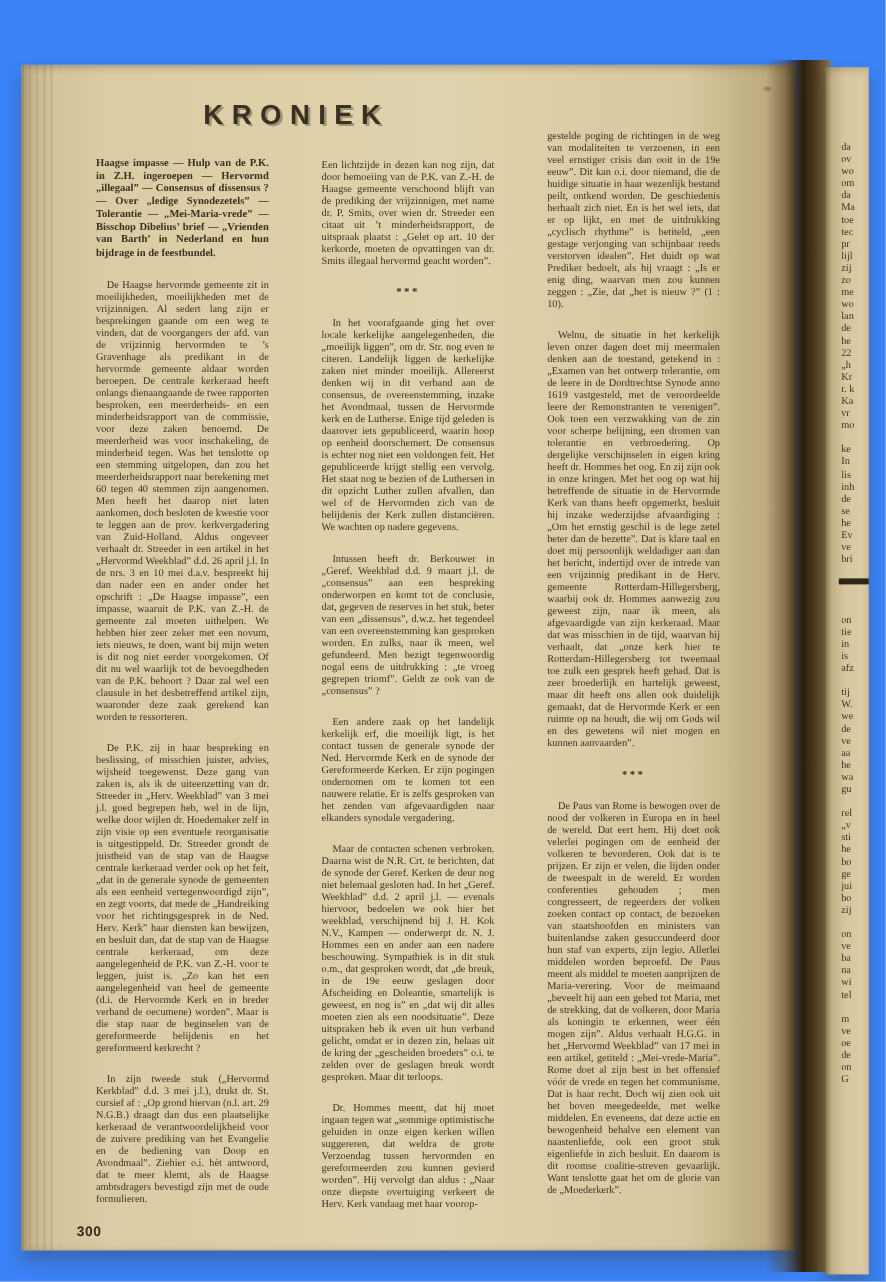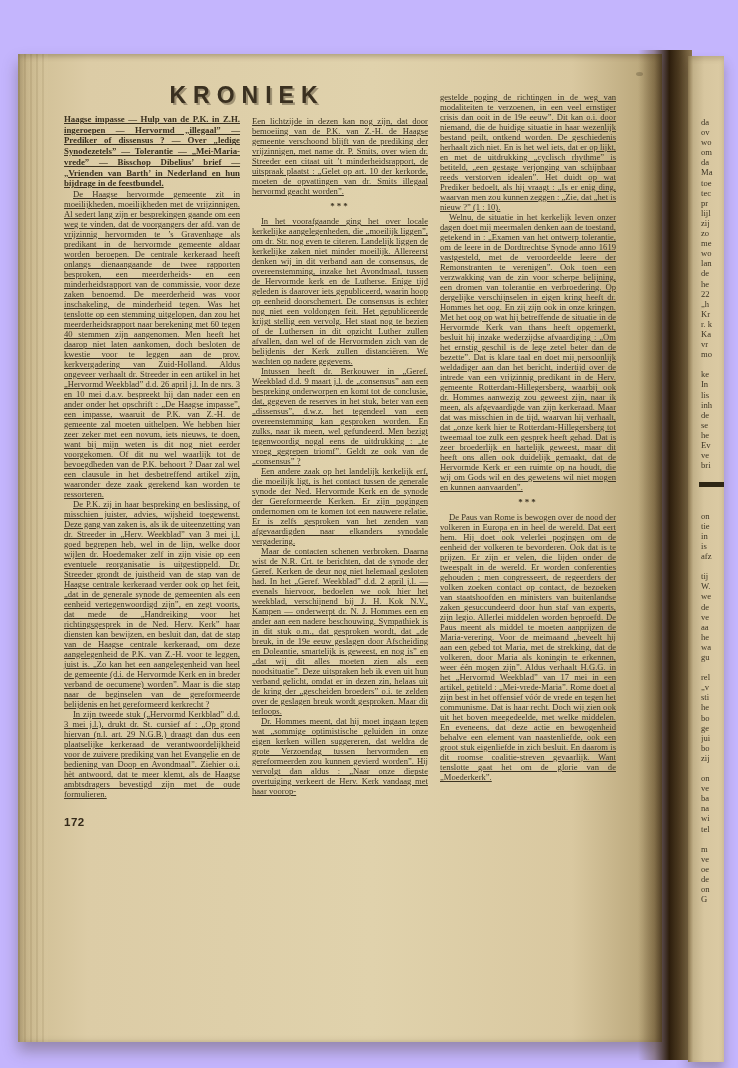--- a/index.html
+++ b/index.html
@@ -1,21 +1,21 @@
 <!DOCTYPE html>
 <html><head>
 <meta charset="utf-8">
 <style>
   html,body{margin:0;padding:0;}
   body{
     width:738px;height:1068px;
     background:#f5f4ef;
     font-family:"Liberation Serif", serif;
   }
-  .scene{position:relative;width:738px;height:1068px;overflow:hidden;background:#c4b5fd;}
+  .scene{position:relative;width:738px;height:1068px;overflow:hidden;background:#3b82f6;}
 
   
   .page-main{
     position:absolute;left:18px;top:54px;width:644px;height:988px;
     background:linear-gradient(90deg,#c0ad82 0%,#d3c299 4%,#dccca6 11%,#e0d2ac 55%,#d9c8a0 86%,#bba87c 97%,#a08c60 100%);
     box-shadow:0 9px 14px rgba(60,50,30,.35), inset 0 3px 5px rgba(100,85,55,.25), inset 4px 0 6px rgba(100,85,55,.28);
     overflow:hidden;
   }
   
   .page-main::before{
@@ -28,21 +28,21 @@
 
   .content{position:absolute;left:46px;top:28px;width:552px;}
   .article-title{
     position:absolute;top:0;left:0;width:366px;text-align:center;
     font-family:"Liberation Sans", sans-serif;font-weight:bold;
     font-size:23px;letter-spacing:7px;color:#3a3020;
     text-shadow:2px 2px 0 rgba(58,48,32,.38);
   }
   .cols{display:flex;gap:12px;}
   .col{width:176px;font-size:8.6px;line-height:10px;text-align:justify;color:#3a3222;}
-  .col p{margin:0;text-indent:9px;text-decoration:underline;}
+  .col p{margin:16px;text-indent:9px;}
   .col p.noindent{text-indent:0;}
   .col1{padding-top:32px;}
   .col2{padding-top:34px;}
   .col3{padding-top:10px;}
   .summary{
     font-weight:bold;font-size:8.8px;line-height:10.7px;
     margin:0 0 8px 0;text-align:justify;color:#39301f;
   }
   .sep{text-align:center;font-weight:bold;letter-spacing:2px;font-size:9px;line-height:10px;margin:5px 0;color:#3a3222;}
   .pgnum{
@@ -80,25 +80,25 @@
 
   <div class="page-main">
     <div class="smudge"></div>
 
     <div class="content">
       <div class="article-title">KRONIEK</div>
 
       <div class="cols">
 
         <div class="col col1">
-          <p class="summary noindent">Haagse impasse — Hulp van de P.K. in Z.H. ingeroepen — Hervormd „illegaal” — Prediker of dissensus ? — Over „ledige Synodezetels” — Tolerantie — „Mei-Maria-vrede” — Bisschop Dibelius’ brief — „Vrienden van Barth’ in Nederland en hun bijdrage in de feestbundel.</p>
+          <p class="summary noindent">Haagse impasse — Hulp van de P.K. in Z.H. ingeroepen — Hervormd „illegaal” — Consensus of dissensus ? — Over „ledige Synodezetels” — Tolerantie — „Mei-Maria-vrede” — Bisschop Dibelius’ brief — „Vrienden van Barth’ in Nederland en hun bijdrage in de feestbundel.</p>
           <p>De Haagse hervormde gemeente zit in moeilijkheden, moeilijkheden met de vrijzinnigen. Al sedert lang zijn er besprekingen gaande om een weg te vinden, dat de voorgangers der afd. van de vrijzinnig hervormden te ’s Gravenhage als predikant in de hervormde gemeente aldaar worden beroepen. De centrale kerkeraad heeft onlangs dienaangaande de twee rapporten besproken, een meerderheids- en een minderheidsrapport van de commissie, voor deze zaken benoemd. De meerderheid was voor inschakeling, de minderheid tegen. Was het tenslotte op een stemming uitgelopen, dan zou het meerderheidsrapport naar berekening met 60 tegen 40 stemmen zijn aangenomen. Men heeft het daarop niet laten aankomen, doch besloten de kwestie voor te leggen aan de prov. kerkvergadering van Zuid-Holland. Aldus ongeveer verhaalt dr. Streeder in een artikel in het „Hervormd Weekblad” d.d. 26 april j.l. In de nrs. 3 en 10 mei d.a.v. bespreekt hij dan nader een en ander onder het opschrift : „De Haagse impasse”, een impasse, waaruit de P.K. van Z.-H. de gemeente zal moeten uithelpen. We hebben hier zeer zeker met een novum, iets nieuws, te doen, want bij mijn weten is dit nog niet eerder voorgekomen. Of dit nu wel waarlijk tot de bevoegdheden van de P.K. behoort ? Daar zal wel een clausule in het desbetreffend artikel zijn, waaronder deze zaak gerekend kan worden te ressorteren.</p>
           <p>De P.K. zij in haar bespreking en beslissing, of misschien juister, advies, wijsheid toegewenst. Deze gang van zaken is, als ik de uiteenzetting van dr. Streeder in „Herv. Weekblad” van 3 mei j.l. goed begrepen heb, wel in de lijn, welke door wijlen dr. Hoedemaker zelf in zijn visie op een eventuele reorganisatie is uitgestippeld. Dr. Streeder grondt de juistheid van de stap van de Haagse centrale kerkeraad verder ook op het feit, „dat in de generale synode de gemeenten als een eenheid vertegenwoordigd zijn”, en zegt voorts, dat mede de „Handreiking voor het richtingsgesprek in de Ned. Herv. Kerk” haar diensten kan bewijzen, en besluit dan, dat de stap van de Haagse centrale kerkeraad, om deze aangelegenheid de P.K. van Z.-H. voor te leggen, juist is. „Zo kan het een aangelegenheid van heel de gemeente (d.i. de Hervormde Kerk en in breder verband de oecumene) worden”. Maar is die stap naar de beginselen van de gereformeerde belijdenis en het gereformeerd kerkrecht ?</p>
           <p>In zijn tweede stuk („Hervormd Kerkblad” d.d. 3 mei j.l.), drukt dr. St. cursief af : „Op grond hiervan (n.l. art. 29 N.G.B.) draagt dan dus een plaatselijke kerkeraad de verantwoordelijkheid voor de zuivere prediking van het Evangelie en de bediening van Doop en Avondmaal”. Ziehier o.i. hèt antwoord, dat te meer klemt, als de Haagse ambtsdragers bevestigd zijn met de oude formulieren.</p>
-          <div class="pgnum">172</div>
+          <div class="pgnum">300</div>
         </div>
 
         <div class="col col2">
           <p class="noindent">Een lichtzijde in dezen kan nog zijn, dat door bemoeiing van de P.K. van Z.-H. de Haagse gemeente verschoond blijft van de prediking der vrijzinnigen, met name dr. P. Smits, over wien dr. Streeder een citaat uit ’t minderheidsrapport, de uitspraak plaatst : „Gelet op art. 10 der kerkorde, moeten de opvattingen van dr. Smits illegaal hervormd geacht worden”.</p>
           <div class="sep">***</div>
           <p>In het voorafgaande ging het over locale kerkelijke aangelegenheden, die „moeilijk liggen”, om dr. Str. nog even te citeren. Landelijk liggen de kerkelijke zaken niet minder moeilijk. Allereerst denken wij in dit verband aan de consensus, de overeenstemming, inzake het Avondmaal, tussen de Hervormde kerk en de Lutherse. Enige tijd geleden is daarover iets gepubliceerd, waarin hoop op eenheid doorschemert. De consensus is echter nog niet een voldongen feit. Het gepubliceerde krijgt stellig een vervolg. Het staat nog te bezien of de Luthersen in dit opzicht Luther zullen afvallen, dan wel of de Hervormden zich van de belijdenis der Kerk zullen distanciëren. We wachten op nadere gegevens.</p>
           <p>Intussen heeft dr. Berkouwer in „Geref. Weekblad d.d. 9 maart j.l. de „consensus” aan een bespreking onderworpen en komt tot de conclusie, dat, gegeven de reserves in het stuk, beter van een „dissensus”, d.w.z. het tegendeel van een overeenstemming kan gesproken worden. En zulks, naar ik meen, wel gefundeerd. Men bezigt tegenwoordig nogal eens de uitdrukking : „te vroeg gegrepen triomf”. Geldt ze ook van de „consensus” ?</p>
           <p>Een andere zaak op het landelijk kerkelijk erf, die moeilijk ligt, is het contact tussen de generale synode der Ned. Hervormde Kerk en de synode der Gereformeerde Kerken. Er zijn pogingen ondernomen om te komen tot een nauwere relatie. Er is zelfs gesproken van het zenden van afgevaardigden naar elkanders synodale vergadering.</p>
           <p>Maar de contacten schenen verbroken. Daarna wist de N.R. Crt. te berichten, dat de synode der Geref. Kerken de deur nog niet helemaal gesloten had. In het „Geref. Weekblad” d.d. 2 april j.l. — evenals hiervoor, bedoelen we ook hier het weekblad, verschijnend bij J. H. Kok N.V., Kampen — onderwerpt dr. N. J. Hommes een en ander aan een nadere beschouwing. Sympathiek is in dit stuk o.m., dat gesproken wordt, dat „de breuk, in de 19e eeuw geslagen door Afscheiding en Doleantie, smartelijk is geweest, en nog is” en „dat wij dit alles moeten zien als een noodsituatie”. Deze uitspraken heb ik even uit hun verband gelicht, omdat er in dezen zin, helaas uit de kring der „gescheiden broeders” o.i. te zelden over de geslagen breuk wordt gesproken. Maar dit terloops.</p>
           <p>Dr. Hommes meent, dat hij moet ingaan tegen wat „sommige optimistische geluiden in onze eigen kerken willen suggereren, dat weldra de grote Verzoendag tussen hervormden en gereformeerden zou kunnen gevierd worden”. Hij vervolgt dan aldus : „Naar onze diepste overtuiging verkeert de Herv. Kerk vandaag met haar voorop-</p>

